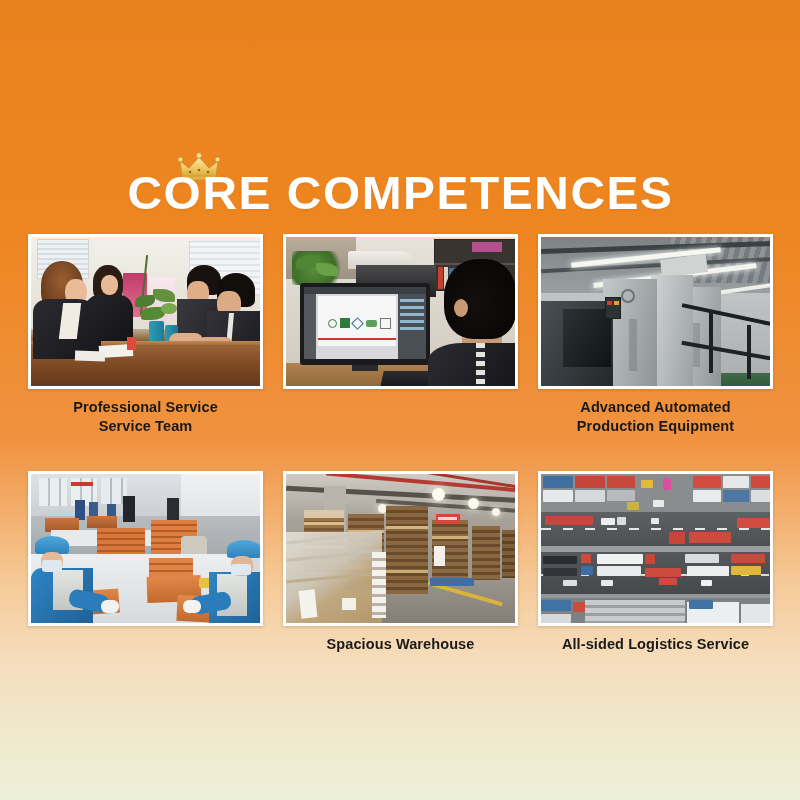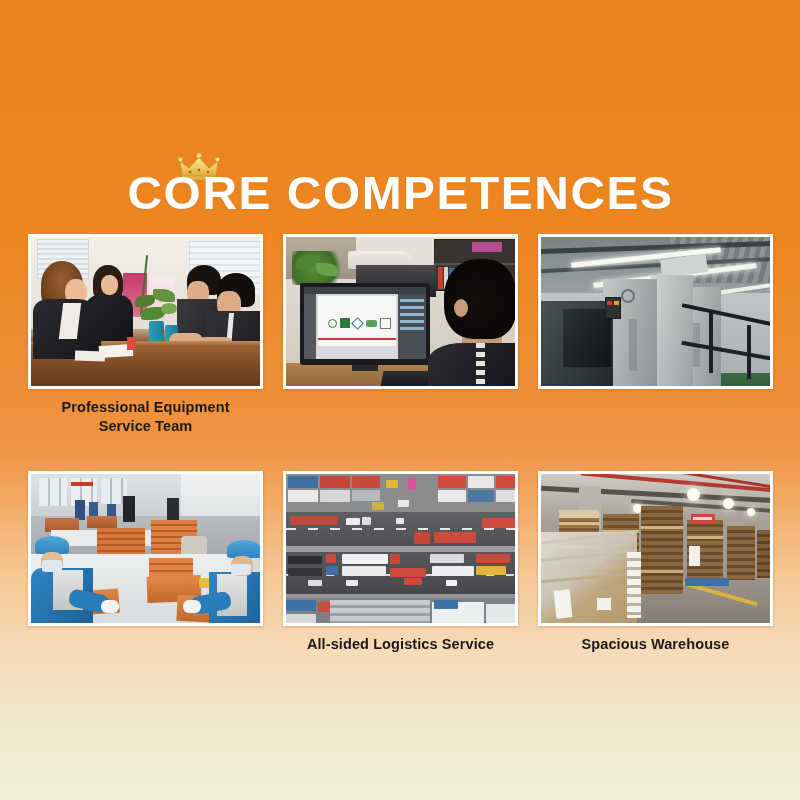--- a/index.html
+++ b/index.html
@@ -455,21 +455,21 @@
             <div class="layer p1-table"></div>
           <div class="layer p1-hairA"></div>
             <div class="layer p1-faceA"></div>
           <div class="layer p1-bodyA"></div>
             <div class="layer p1-shirtA"></div>
           <div class="layer p1-paper"></div>
             <div class="layer p1-paper2"></div>
             <div class="layer p1-cup"></div>
         </div>
         <div class="caption">
-          <div>Professional Equipment</div>
+          <div>Professional Service</div>
           <div>Service Team</div>
         </div>
       </div>
 
       <div class="cell">
         <div class="photo p2">
           <div class="layer p2-wallL"></div>
             <div class="layer p2-shelf"></div>
           <div class="layer p2-shelfDiv"></div>
             <div class="layer p2-book1"></div>
@@ -526,20 +526,24 @@
           <div class="layer p3-logo"></div>
           <div class="layer p3-machineA"></div>
             <div class="layer p3-dark"></div>
           <div class="layer p3-panel"></div>
             <div class="layer p3-btn1"></div>
             <div class="layer p3-btn2"></div>
           <div class="layer p3-rail1"></div>
             <div class="layer p3-rail2"></div>
           <div class="layer p3-post1"></div>
             <div class="layer p3-post2"></div>
+        </div>
+        <div class="caption">
+          <div>Advanced Automated</div>
+          <div>Production Equipment</div>
         </div>
       </div>
 
     </div>
 
     <div class="row second">
 
       <div class="cell">
         <div class="photo p4">
           <div class="layer p4-back"></div>
@@ -577,86 +581,20 @@
             <div class="layer p4-vestR"></div>
           <div class="layer p4-hatR"></div>
             <div class="layer p4-faceR"></div>
             <div class="layer p4-maskR"></div>
           <div class="layer p4-armR"></div>
             <div class="layer p4-gloveR"></div>
         </div>
       </div>
 
       <div class="cell">
-        <div class="photo p6">
-          <div class="layer p6-topyard"></div>
-          <div class="layer p6-road1"></div>
-          <div class="layer p6-divider"></div>
-          <div class="layer p6-road2"></div>
-          <div class="layer p6-divider2"></div>
-          <div class="layer p6-botyard"></div>
-          <div class="layer p6-dash"></div>
-            <div class="layer p6-dash2"></div>
-
-          <div class="ct" style="left:2px;  top:2px;  width:30px;height:12px;background:#3e6f9e;"></div>
-          <div class="ct" style="left:2px;  top:16px; width:30px;height:12px;background:#e8e9ea;"></div>
-          <div class="ct" style="left:34px; top:2px;  width:30px;height:12px;background:#c5453a;"></div>
-          <div class="ct" style="left:34px; top:16px; width:30px;height:12px;background:#d6d8d9;"></div>
-          <div class="ct" style="left:66px; top:2px;  width:28px;height:12px;background:#c9483c;"></div>
-          <div class="ct" style="left:66px; top:16px; width:28px;height:11px;background:#b8bbbd;"></div>
-          <div class="ct" style="left:152px;top:2px;  width:28px;height:12px;background:#d14b3e;"></div>
-          <div class="ct" style="left:152px;top:16px; width:28px;height:12px;background:#e9eaeb;"></div>
-          <div class="ct" style="left:182px;top:2px;  width:26px;height:12px;background:#e6e8e9;"></div>
-          <div class="ct" style="left:182px;top:16px; width:26px;height:12px;background:#4d78a4;"></div>
-          <div class="ct" style="left:210px;top:2px;  width:25px;height:12px;background:#cf4a3d;"></div>
-          <div class="ct" style="left:210px;top:16px; width:25px;height:12px;background:#dcdedf;"></div>
-          <div class="ct" style="left:122px;top:4px;  width:8px; height:12px;background:#d94fa0;"></div>
-          <div class="ct" style="left:100px;top:6px;  width:12px;height:8px; background:#e5b93a;"></div>
-          <div class="ct" style="left:86px; top:28px; width:12px;height:8px; background:#ccb240;"></div>
-          <div class="ct" style="left:112px;top:26px; width:11px;height:7px; background:#e9eaea;"></div>
-
-          <div class="ct" style="left:4px;  top:42px; width:48px;height:9px; background:#c0483c;"></div>
-          <div class="ct" style="left:60px; top:44px; width:14px;height:7px; background:#eceded;"></div>
-          <div class="ct" style="left:76px; top:43px; width:9px; height:8px; background:#dadcdd;"></div>
-          <div class="ct" style="left:128px;top:58px; width:16px;height:12px;background:#c8453a;"></div>
-          <div class="ct" style="left:148px;top:58px; width:42px;height:11px;background:#cb4b3d;"></div>
-          <div class="ct" style="left:196px;top:44px; width:38px;height:10px;background:#d24d3f;"></div>
-          <div class="ct" style="left:110px;top:44px; width:8px; height:6px; background:#e6e7e8;"></div>
-
-          <div class="ct" style="left:2px;  top:82px; width:34px;height:8px; background:#2b2d30;"></div>
-          <div class="ct" style="left:2px;  top:94px; width:34px;height:8px; background:#32343a;"></div>
-          <div class="ct" style="left:40px; top:80px; width:10px;height:9px; background:#cf4a3c;"></div>
-          <div class="ct" style="left:40px; top:92px; width:12px;height:9px; background:#3c6fa6;"></div>
-          <div class="ct" style="left:56px; top:80px; width:46px;height:10px;background:#f0f1f1;"></div>
-          <div class="ct" style="left:56px; top:92px; width:44px;height:10px;background:#e9eaeb;"></div>
-          <div class="ct" style="left:104px;top:80px; width:10px;height:10px;background:#c6463a;"></div>
-          <div class="ct" style="left:104px;top:94px; width:36px;height:9px; background:#cb4b3d;"></div>
-          <div class="ct" style="left:144px;top:80px; width:34px;height:9px; background:#d9dbdc;"></div>
-          <div class="ct" style="left:146px;top:92px; width:42px;height:10px;background:#eceded;"></div>
-          <div class="ct" style="left:190px;top:80px; width:34px;height:9px; background:#c9493c;"></div>
-          <div class="ct" style="left:190px;top:92px; width:30px;height:9px; background:#e0b73c;"></div>
-          <div class="ct" style="left:118px;top:104px;width:18px;height:7px; background:#cf4a3c;"></div>
-          <div class="ct" style="left:60px; top:106px;width:12px;height:6px; background:#e8e9e9;"></div>
-          <div class="ct" style="left:160px;top:106px;width:11px;height:6px; background:#f0f1f1;"></div>
-          <div class="ct" style="left:22px; top:106px;width:14px;height:6px; background:#dddfdf;"></div>
-
-          <div class="layer p6-bldg"></div>
-          <div class="layer p6-bldg2"></div>
-          <div class="layer p6-bldg3"></div>
-          <div class="ct" style="left:0px;  top:126px;width:30px;height:11px;background:#3f73a6;"></div>
-          <div class="ct" style="left:0px;  top:140px;width:30px;height:11px;background:#d6d8d9;"></div>
-          <div class="ct" style="left:32px; top:128px;width:12px;height:10px;background:#cb4b3d;"></div>
-          <div class="ct" style="left:148px;top:126px;width:24px;height:9px; background:#3f73a6;"></div>
-        </div>
-        <div class="caption">
-          <div>All-sided Logistics Service</div>
-        </div>
-      </div>
-
-      <div class="cell">
         <div class="photo p5">
           <div class="layer p5-ceil"></div>
           <div class="layer p5-redpipe"></div>
             <div class="layer p5-redpipe2"></div>
           <div class="layer p5-beam"></div>
             <div class="layer p5-beam2"></div>
           <div class="layer p5-lamp1"></div>
             <div class="layer p5-lamp2"></div>
           <div class="layer p5-lamp3"></div>
             <div class="layer p5-lamp4"></div>
@@ -688,15 +626,81 @@
             <div class="layer p5-wrapL3"></div>
           <div class="layer p5-tags"></div>
           <div class="layer p5-label1"></div>
             <div class="layer p5-label2"></div>
         </div>
         <div class="caption">
           <div>Spacious Warehouse</div>
         </div>
       </div>
 
+      <div class="cell">
+        <div class="photo p6">
+          <div class="layer p6-topyard"></div>
+          <div class="layer p6-road1"></div>
+          <div class="layer p6-divider"></div>
+          <div class="layer p6-road2"></div>
+          <div class="layer p6-divider2"></div>
+          <div class="layer p6-botyard"></div>
+          <div class="layer p6-dash"></div>
+            <div class="layer p6-dash2"></div>
+
+          <div class="ct" style="left:2px;  top:2px;  width:30px;height:12px;background:#3e6f9e;"></div>
+          <div class="ct" style="left:2px;  top:16px; width:30px;height:12px;background:#e8e9ea;"></div>
+          <div class="ct" style="left:34px; top:2px;  width:30px;height:12px;background:#c5453a;"></div>
+          <div class="ct" style="left:34px; top:16px; width:30px;height:12px;background:#d6d8d9;"></div>
+          <div class="ct" style="left:66px; top:2px;  width:28px;height:12px;background:#c9483c;"></div>
+          <div class="ct" style="left:66px; top:16px; width:28px;height:11px;background:#b8bbbd;"></div>
+          <div class="ct" style="left:152px;top:2px;  width:28px;height:12px;background:#d14b3e;"></div>
+          <div class="ct" style="left:152px;top:16px; width:28px;height:12px;background:#e9eaeb;"></div>
+          <div class="ct" style="left:182px;top:2px;  width:26px;height:12px;background:#e6e8e9;"></div>
+          <div class="ct" style="left:182px;top:16px; width:26px;height:12px;background:#4d78a4;"></div>
+          <div class="ct" style="left:210px;top:2px;  width:25px;height:12px;background:#cf4a3d;"></div>
+          <div class="ct" style="left:210px;top:16px; width:25px;height:12px;background:#dcdedf;"></div>
+          <div class="ct" style="left:122px;top:4px;  width:8px; height:12px;background:#d94fa0;"></div>
+          <div class="ct" style="left:100px;top:6px;  width:12px;height:8px; background:#e5b93a;"></div>
+          <div class="ct" style="left:86px; top:28px; width:12px;height:8px; background:#ccb240;"></div>
+          <div class="ct" style="left:112px;top:26px; width:11px;height:7px; background:#e9eaea;"></div>
+
+          <div class="ct" style="left:4px;  top:42px; width:48px;height:9px; background:#c0483c;"></div>
+          <div class="ct" style="left:60px; top:44px; width:14px;height:7px; background:#eceded;"></div>
+          <div class="ct" style="left:76px; top:43px; width:9px; height:8px; background:#dadcdd;"></div>
+          <div class="ct" style="left:128px;top:58px; width:16px;height:12px;background:#c8453a;"></div>
+          <div class="ct" style="left:148px;top:58px; width:42px;height:11px;background:#cb4b3d;"></div>
+          <div class="ct" style="left:196px;top:44px; width:38px;height:10px;background:#d24d3f;"></div>
+          <div class="ct" style="left:110px;top:44px; width:8px; height:6px; background:#e6e7e8;"></div>
+
+          <div class="ct" style="left:2px;  top:82px; width:34px;height:8px; background:#2b2d30;"></div>
+          <div class="ct" style="left:2px;  top:94px; width:34px;height:8px; background:#32343a;"></div>
+          <div class="ct" style="left:40px; top:80px; width:10px;height:9px; background:#cf4a3c;"></div>
+          <div class="ct" style="left:40px; top:92px; width:12px;height:9px; background:#3c6fa6;"></div>
+          <div class="ct" style="left:56px; top:80px; width:46px;height:10px;background:#f0f1f1;"></div>
+          <div class="ct" style="left:56px; top:92px; width:44px;height:10px;background:#e9eaeb;"></div>
+          <div class="ct" style="left:104px;top:80px; width:10px;height:10px;background:#c6463a;"></div>
+          <div class="ct" style="left:104px;top:94px; width:36px;height:9px; background:#cb4b3d;"></div>
+          <div class="ct" style="left:144px;top:80px; width:34px;height:9px; background:#d9dbdc;"></div>
+          <div class="ct" style="left:146px;top:92px; width:42px;height:10px;background:#eceded;"></div>
+          <div class="ct" style="left:190px;top:80px; width:34px;height:9px; background:#c9493c;"></div>
+          <div class="ct" style="left:190px;top:92px; width:30px;height:9px; background:#e0b73c;"></div>
+          <div class="ct" style="left:118px;top:104px;width:18px;height:7px; background:#cf4a3c;"></div>
+          <div class="ct" style="left:60px; top:106px;width:12px;height:6px; background:#e8e9e9;"></div>
+          <div class="ct" style="left:160px;top:106px;width:11px;height:6px; background:#f0f1f1;"></div>
+          <div class="ct" style="left:22px; top:106px;width:14px;height:6px; background:#dddfdf;"></div>
+
+          <div class="layer p6-bldg"></div>
+          <div class="layer p6-bldg2"></div>
+          <div class="layer p6-bldg3"></div>
+          <div class="ct" style="left:0px;  top:126px;width:30px;height:11px;background:#3f73a6;"></div>
+          <div class="ct" style="left:0px;  top:140px;width:30px;height:11px;background:#d6d8d9;"></div>
+          <div class="ct" style="left:32px; top:128px;width:12px;height:10px;background:#cb4b3d;"></div>
+          <div class="ct" style="left:148px;top:126px;width:24px;height:9px; background:#3f73a6;"></div>
+        </div>
+        <div class="caption">
+          <div>All-sided Logistics Service</div>
+        </div>
+      </div>
+
     </div>
   </div>
 </div>
 
 </body></html>

